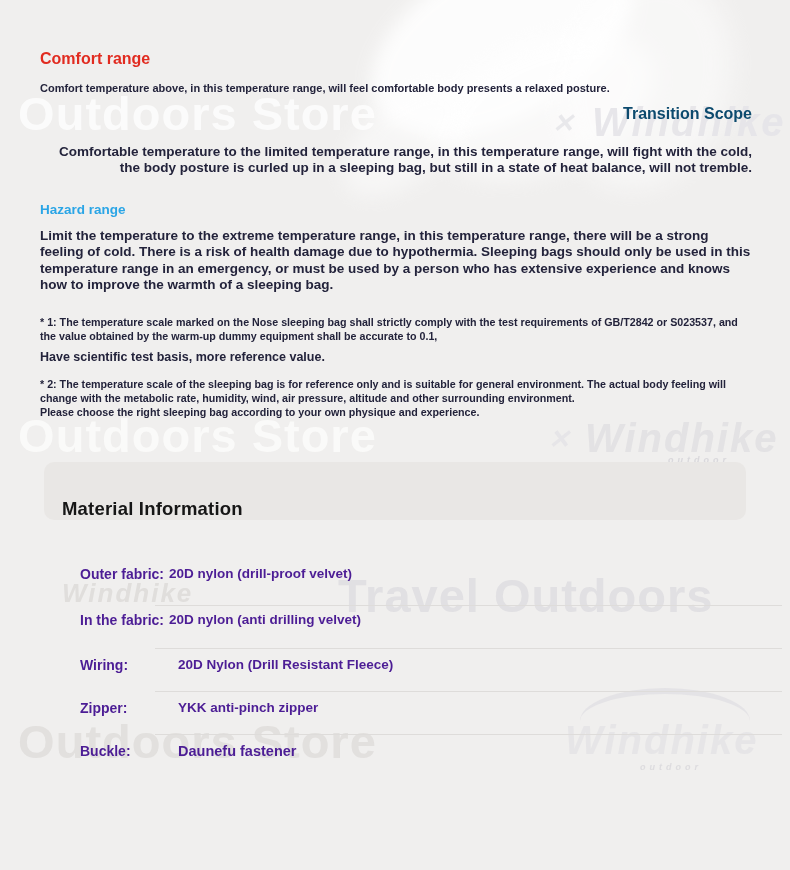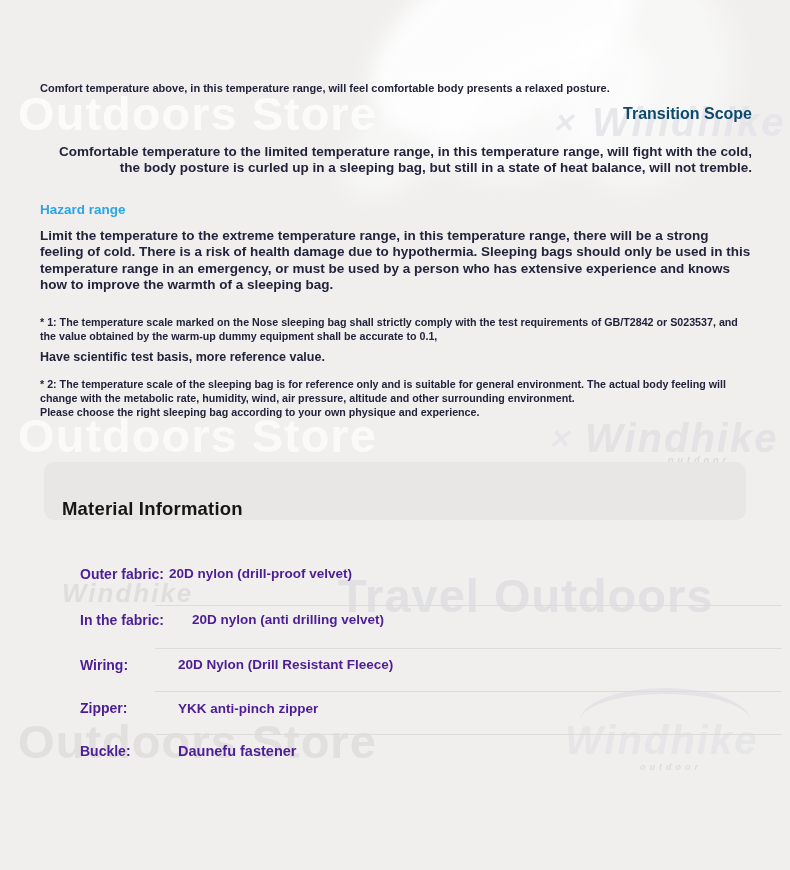--- a/index.html
+++ b/index.html
@@ -62,23 +62,23 @@
   }
   .mat-title { font-size:18.5px; font-weight:bold; color:#161616; letter-spacing:0.2px; }
 
   .rows { position:absolute; left:80px; top:0; width:622px; }
   .mrow { position:absolute; left:0; width:622px; display:flex; font-weight:bold; color:#4c1d95; }
   .mrow .lbl { font-size:14px; }
   .mrow.spaced .lbl { width:98px; flex:0 0 98px; }
   .mrow .val { font-size:13.5px; }
   .mrow.inline .val { margin-left:5px; }
   .r1 { top:566px; font-size:13.5px; }
-  .r2 { top:612px;gap:23px; }
+  .r2 { top:612px; }
   .r3 { top:657px; }
-  .r4 { top:700px;align-items:flex-end; }
+  .r4 { top:700px; }
   .r5 { top:743px; }
   .r5 .val { font-size:14.5px; }
   .divider { position:absolute; left:75px; width:627px; height:1px; background:#dedcda; }
   .d1 { top:605px; } .d2 { top:648px; } .d3 { top:691px; } .d4 { top:734px; }
 </style>
 </head>
 <body>
 
 <div class="page">
 
@@ -97,20 +97,21 @@
   <div class="wm wm-tag wm2t">outdoor</div>
 
   <div class="wm wm-brand wm3b">Windhike</div>
   <div class="wm wm3t">Travel Outdoors</div>
 
   <div class="wm4arc"></div>
   <div class="wm wm-store wm4s">l Outdoors Store</div>
   <div class="wm wm-brand wm4b">Windhike</div>
   <div class="wm wm-tag wm4t">outdoor</div>
 
+  <div class="blk h1 h-comfort">Comfort range</div>
   <div class="blk p-sm p-comfort">Comfort temperature above, in this temperature range, will feel comfortable body presents a relaxed posture.</div>
 
   <div class="blk h1 h-transition">Transition Scope</div>
   <div class="blk p-md p-transition">Comfortable temperature to the limited temperature range, in this temperature range, will fight with the cold, the body posture is curled up in a sleeping bag, but still in a state of heat balance, will not tremble.</div>
 
   <div class="blk h-hazard">Hazard range</div>
   <div class="blk p-md p-hazard">Limit the temperature to the extreme temperature range, in this temperature range, there will be a strong feeling of cold. There is a risk of health damage due to hypothermia. Sleeping bags should only be used in this temperature range in an emergency, or must be used by a person who has extensive experience and knows how to improve the warmth of a sleeping bag.</div>
 
   <div class="blk p-note n1">* 1: The temperature scale marked on the Nose sleeping bag shall strictly comply with the test requirements of GB/T2842 or S023537, and the value obtained by the warm-up dummy equipment shall be accurate to 0.1,</div>
   <div class="blk n1b">Have scientific test basis, more reference value.</div>

